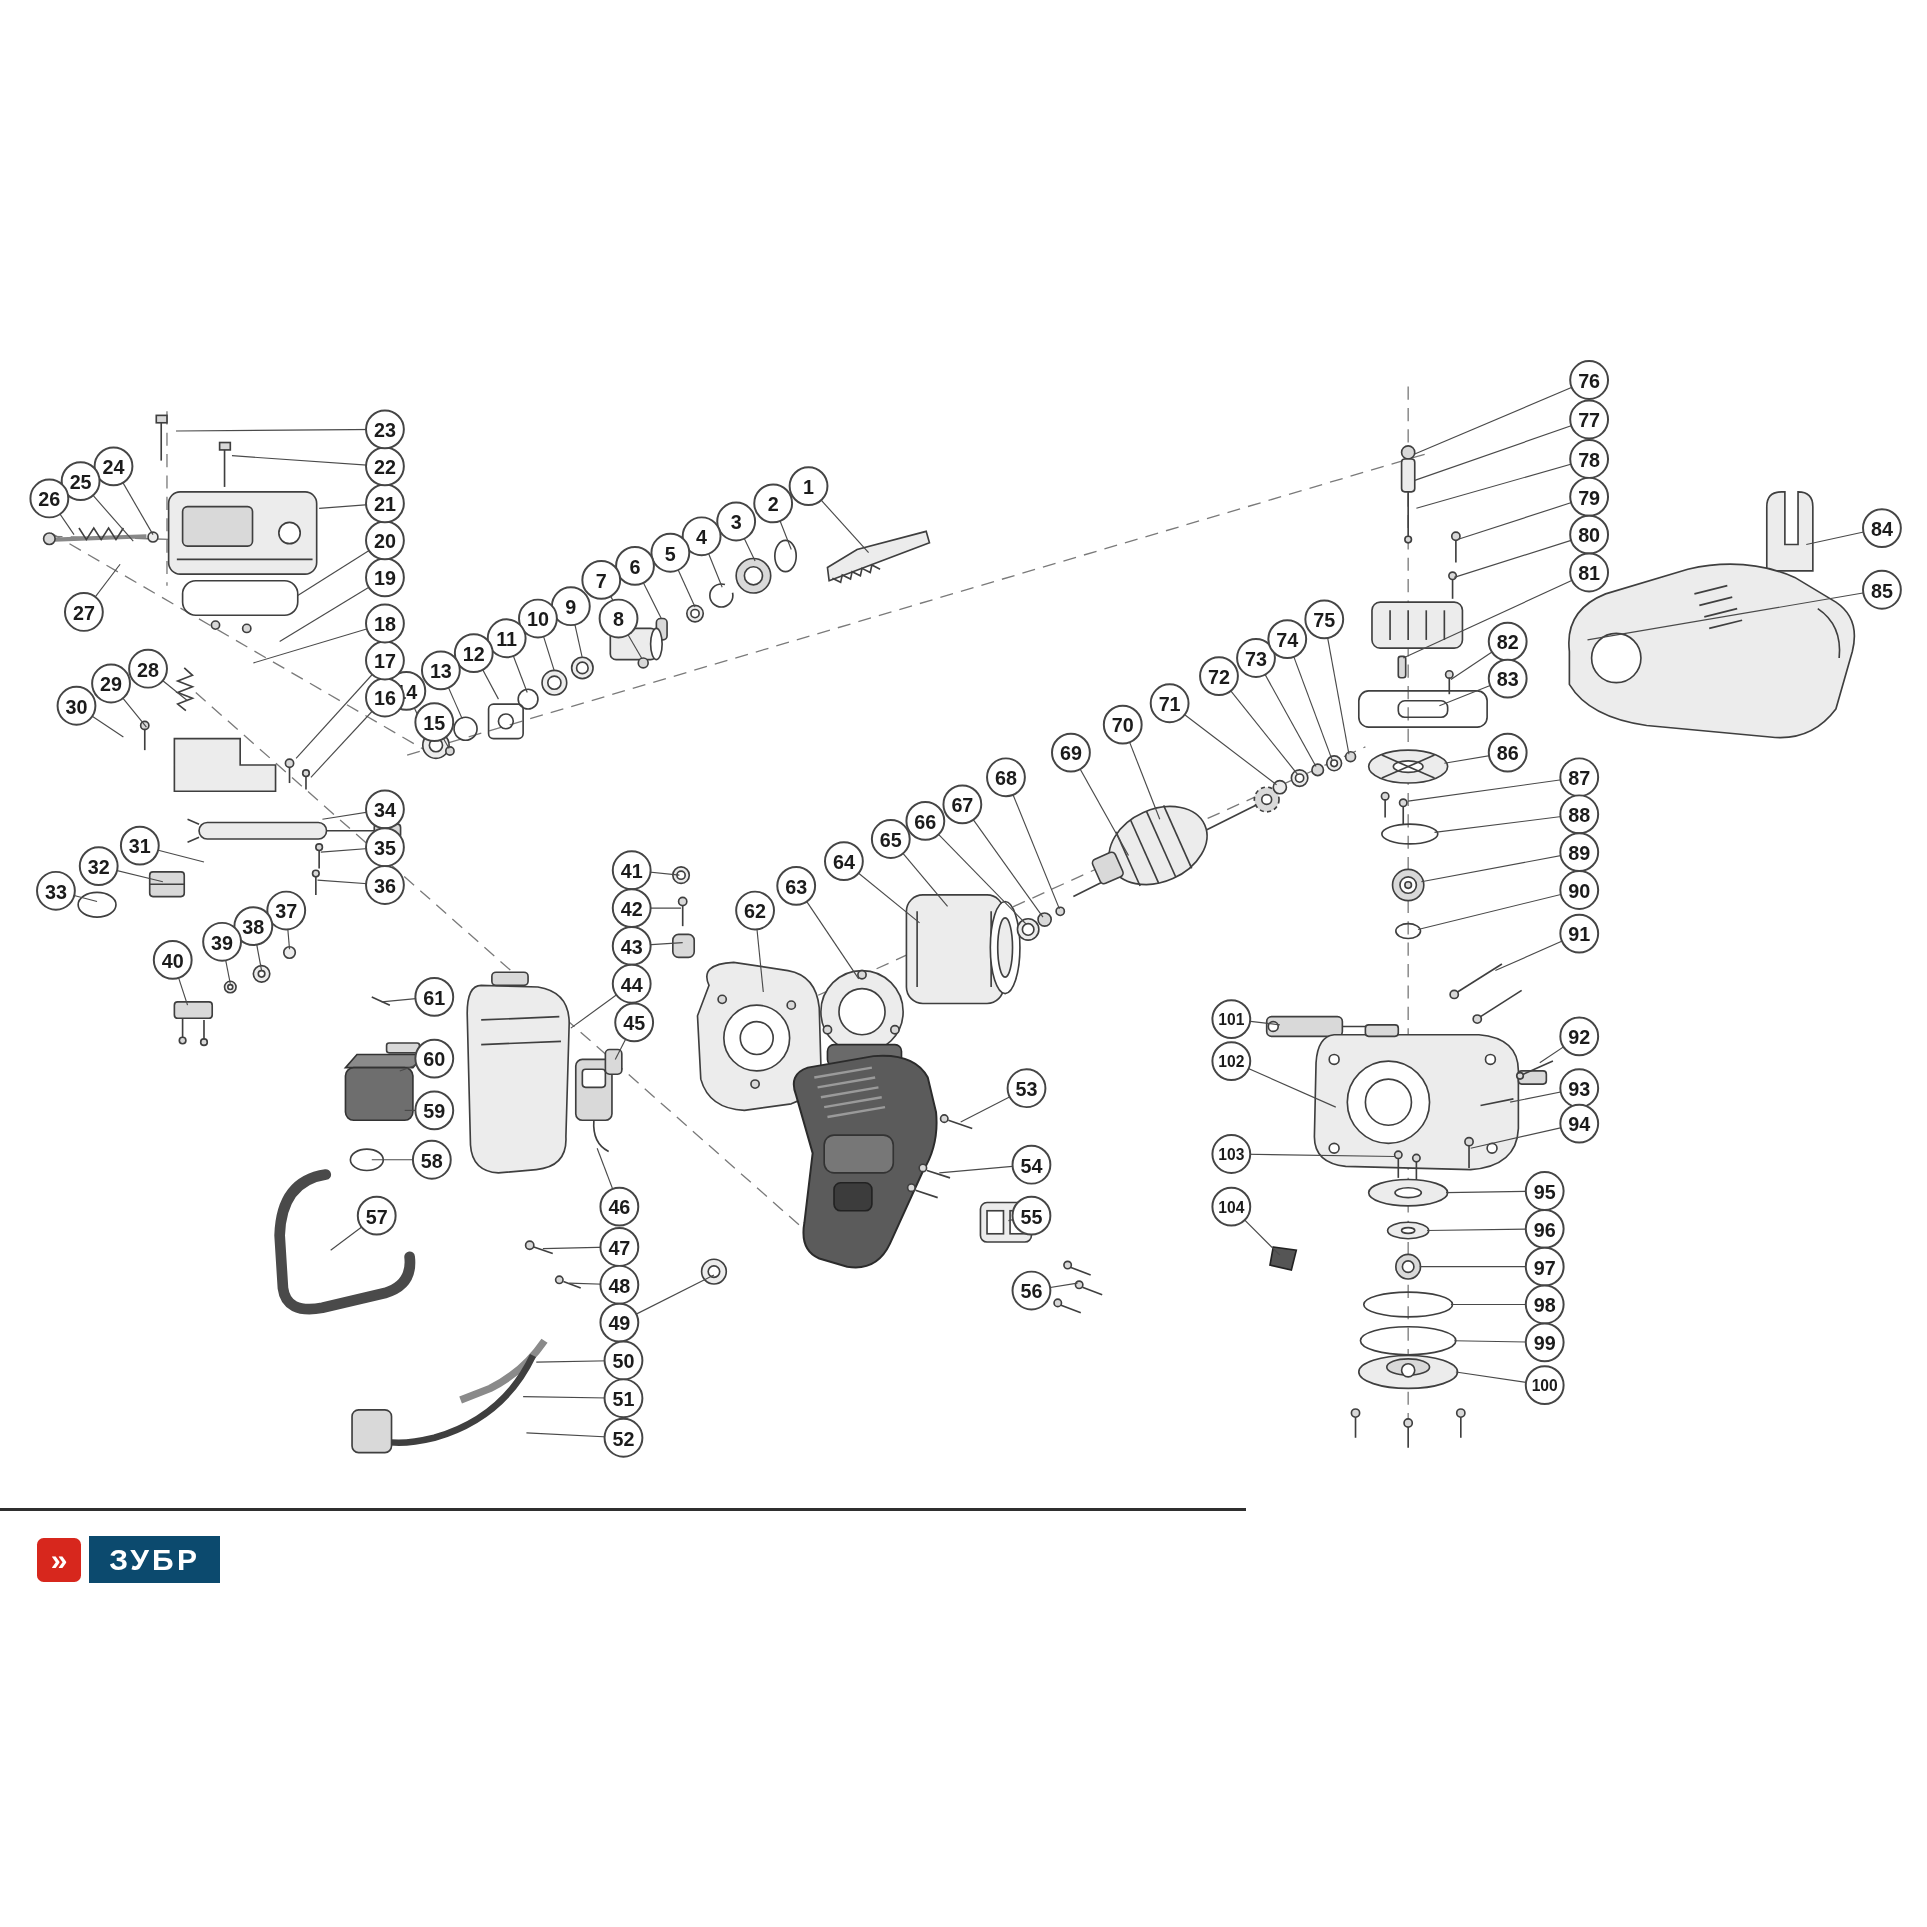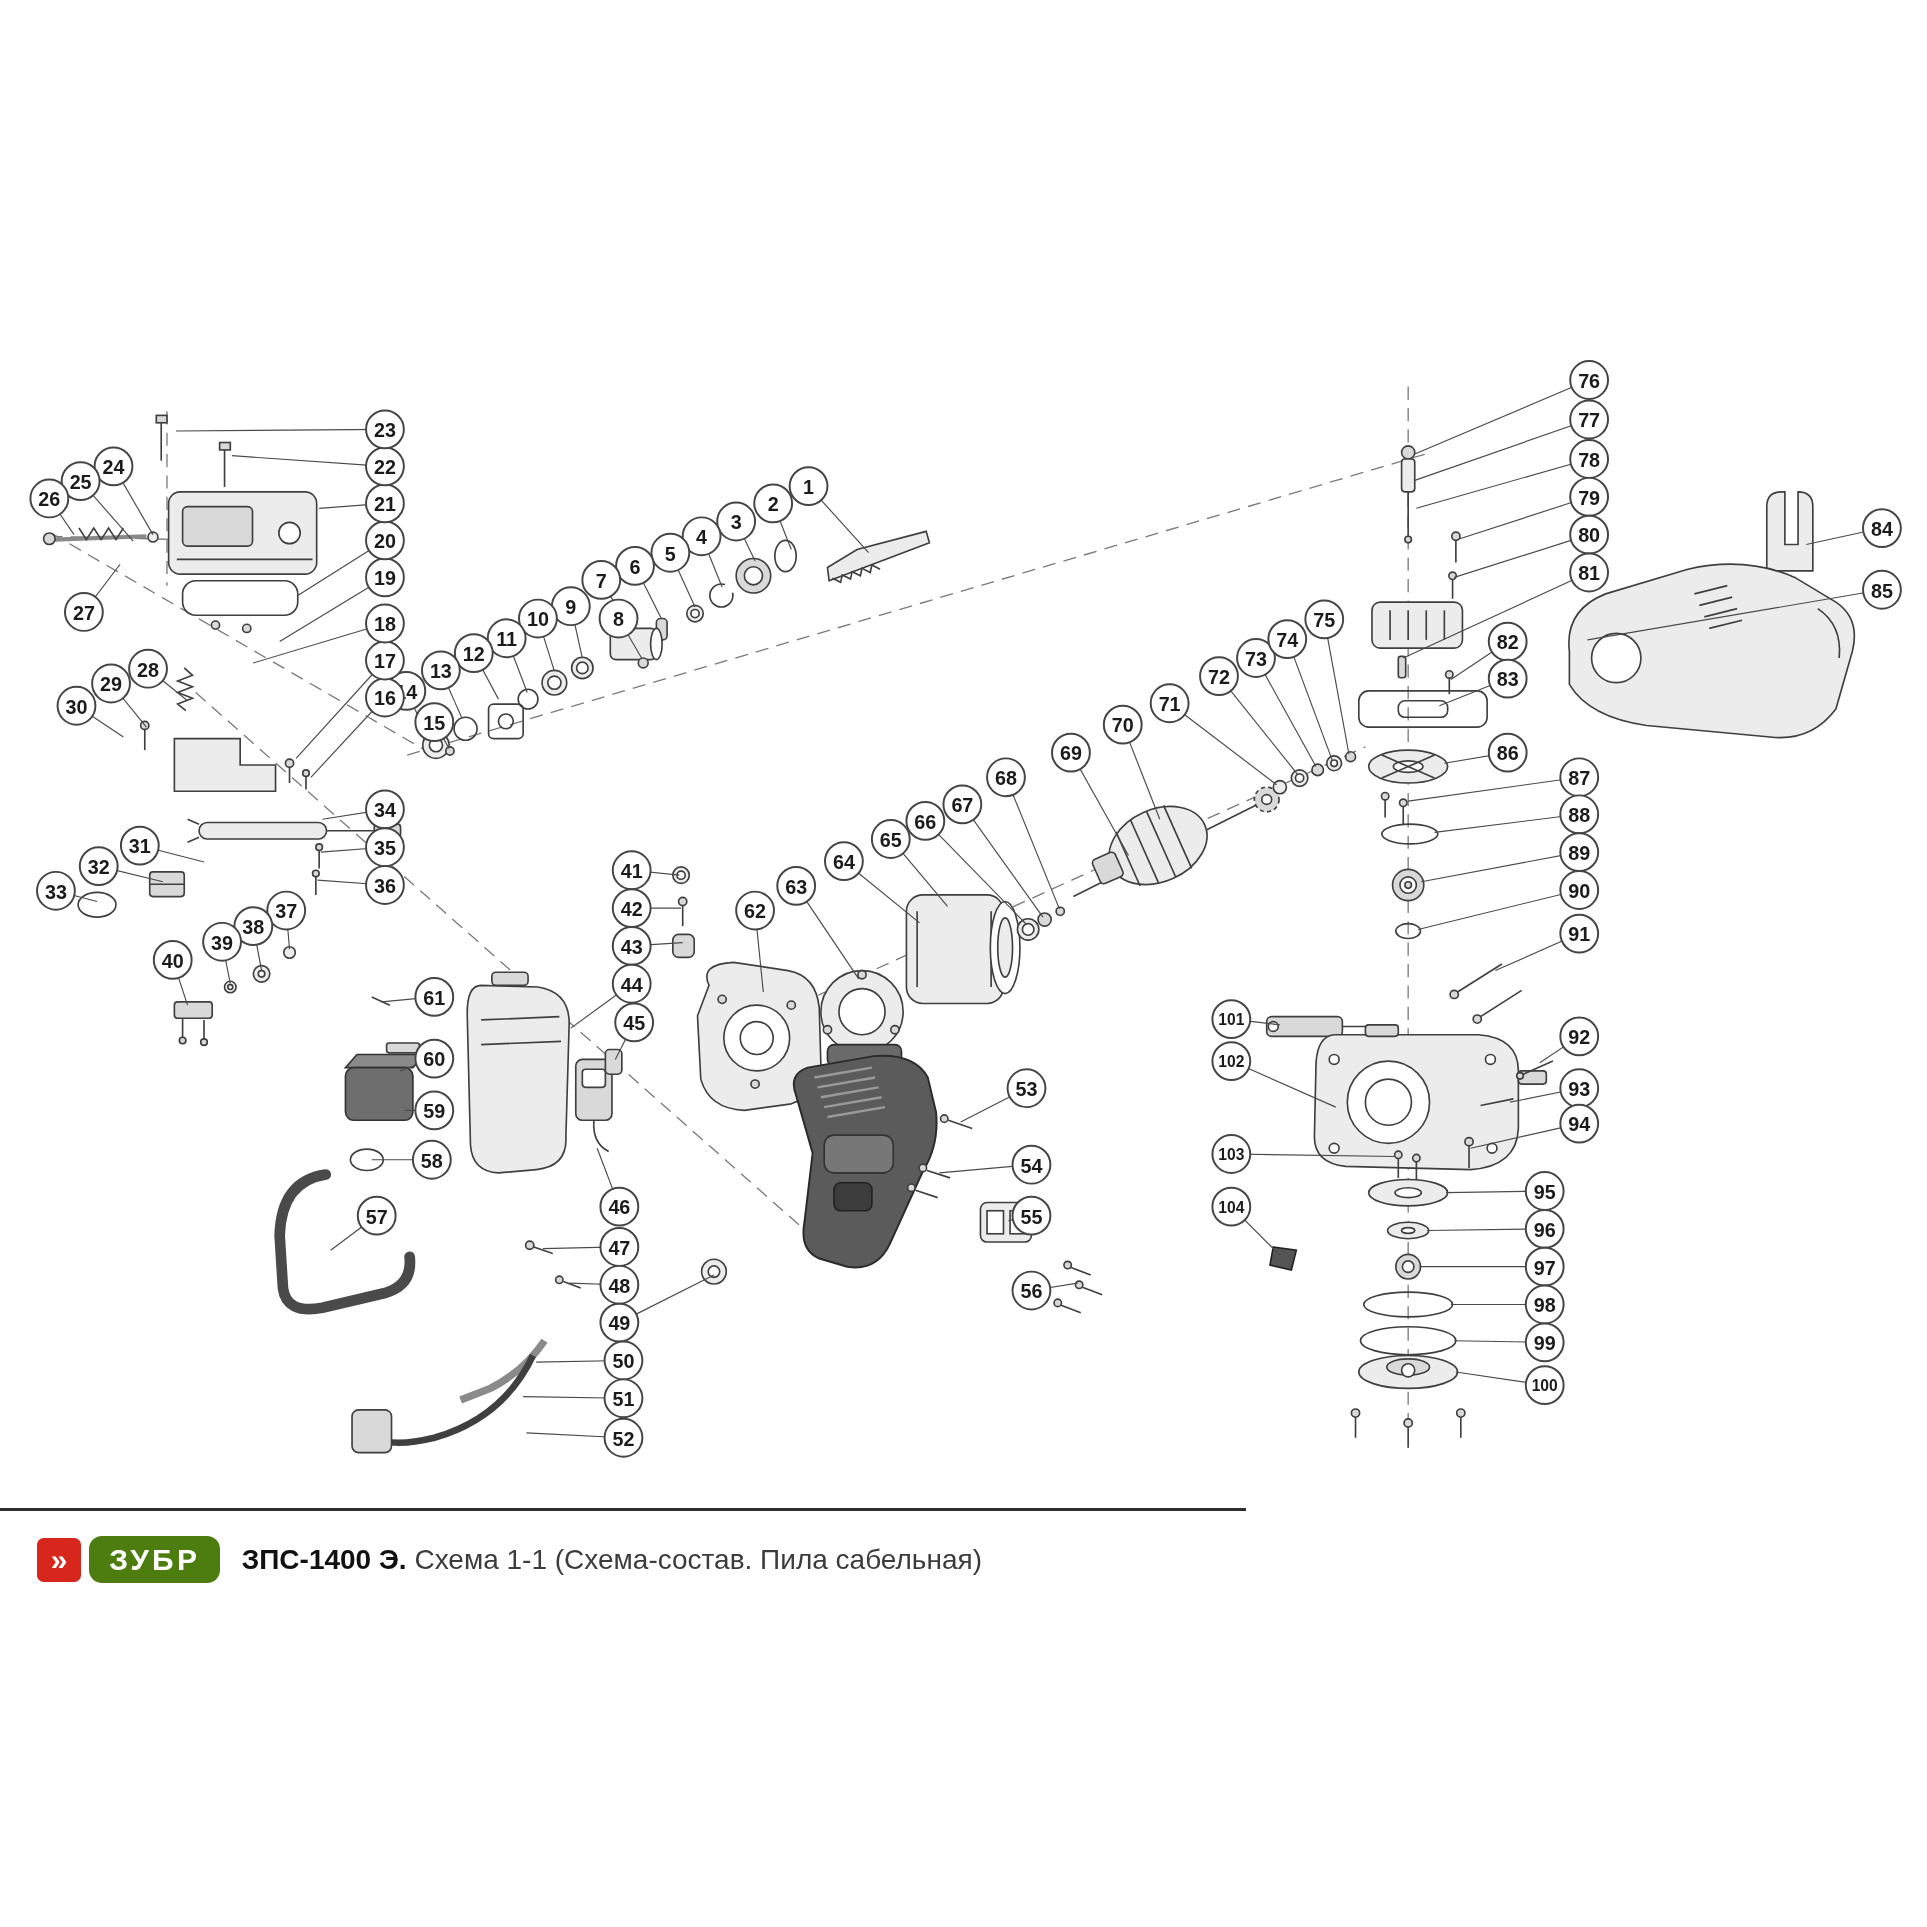--- a/index.html
+++ b/index.html
@@ -19,22 +19,22 @@
   .balloon-num{font:600 24px "Liberation Sans",sans-serif;fill:#1b1b1b;
                text-anchor:middle;dominant-baseline:central;}
   .balloon-num.small{font-size:19px;}
   
   .footer-rule{position:absolute;left:0;top:1508px;width:1246px;height:2.5px;background:#2f2f2f;}
   .footer{position:absolute;left:37px;top:1536px;display:flex;align-items:center;gap:21.4px;}
   .logo-wrap{display:flex;align-items:center;gap:8.2px;}
   .logo-icon{width:44px;height:44px;background:#d7271d;border-radius:6.6px;color:#fff;
              display:flex;align-items:center;justify-content:center;
              font-size:30px;font-weight:bold;}
-  .logo-box{background:#4d7c0f;color:#fff;font-weight:bold;font-size:30px;
-            letter-spacing:3.3px;padding:6.6px 20px;border-radius:13px;}
+  .logo-box{background:#0c4a6e;color:#fff;font-weight:bold;font-size:30px;
+            letter-spacing:3.3px;padding:6.6px 20px;border-radius:0;}
   .doc-title{font-size:28px;color:#3c3c3c;}
   .doc-title b{color:#111;font-weight:bold;}
 </style>
 </head>
 <body>
 
 <div id="stage">
 <svg id="diagram-svg" width="1928" height="1928" viewBox="0 0 2344 2344">
 
   <g>
@@ -842,15 +842,14 @@
       </g>
 </svg>
 </div>
 
 <div class="footer-rule"></div>
 <div class="footer">
   <div class="logo-wrap">
     <div class="logo-icon">»</div>
     <div class="logo-box">ЗУБР</div>
   </div>
-  <div class="doc-title"><b>ЗПС-1400 Э.</b><span> Схема 1-1 (Схема-состав. Пила сабельная)</span></div>
 </div>
 
 
 </body></html>

